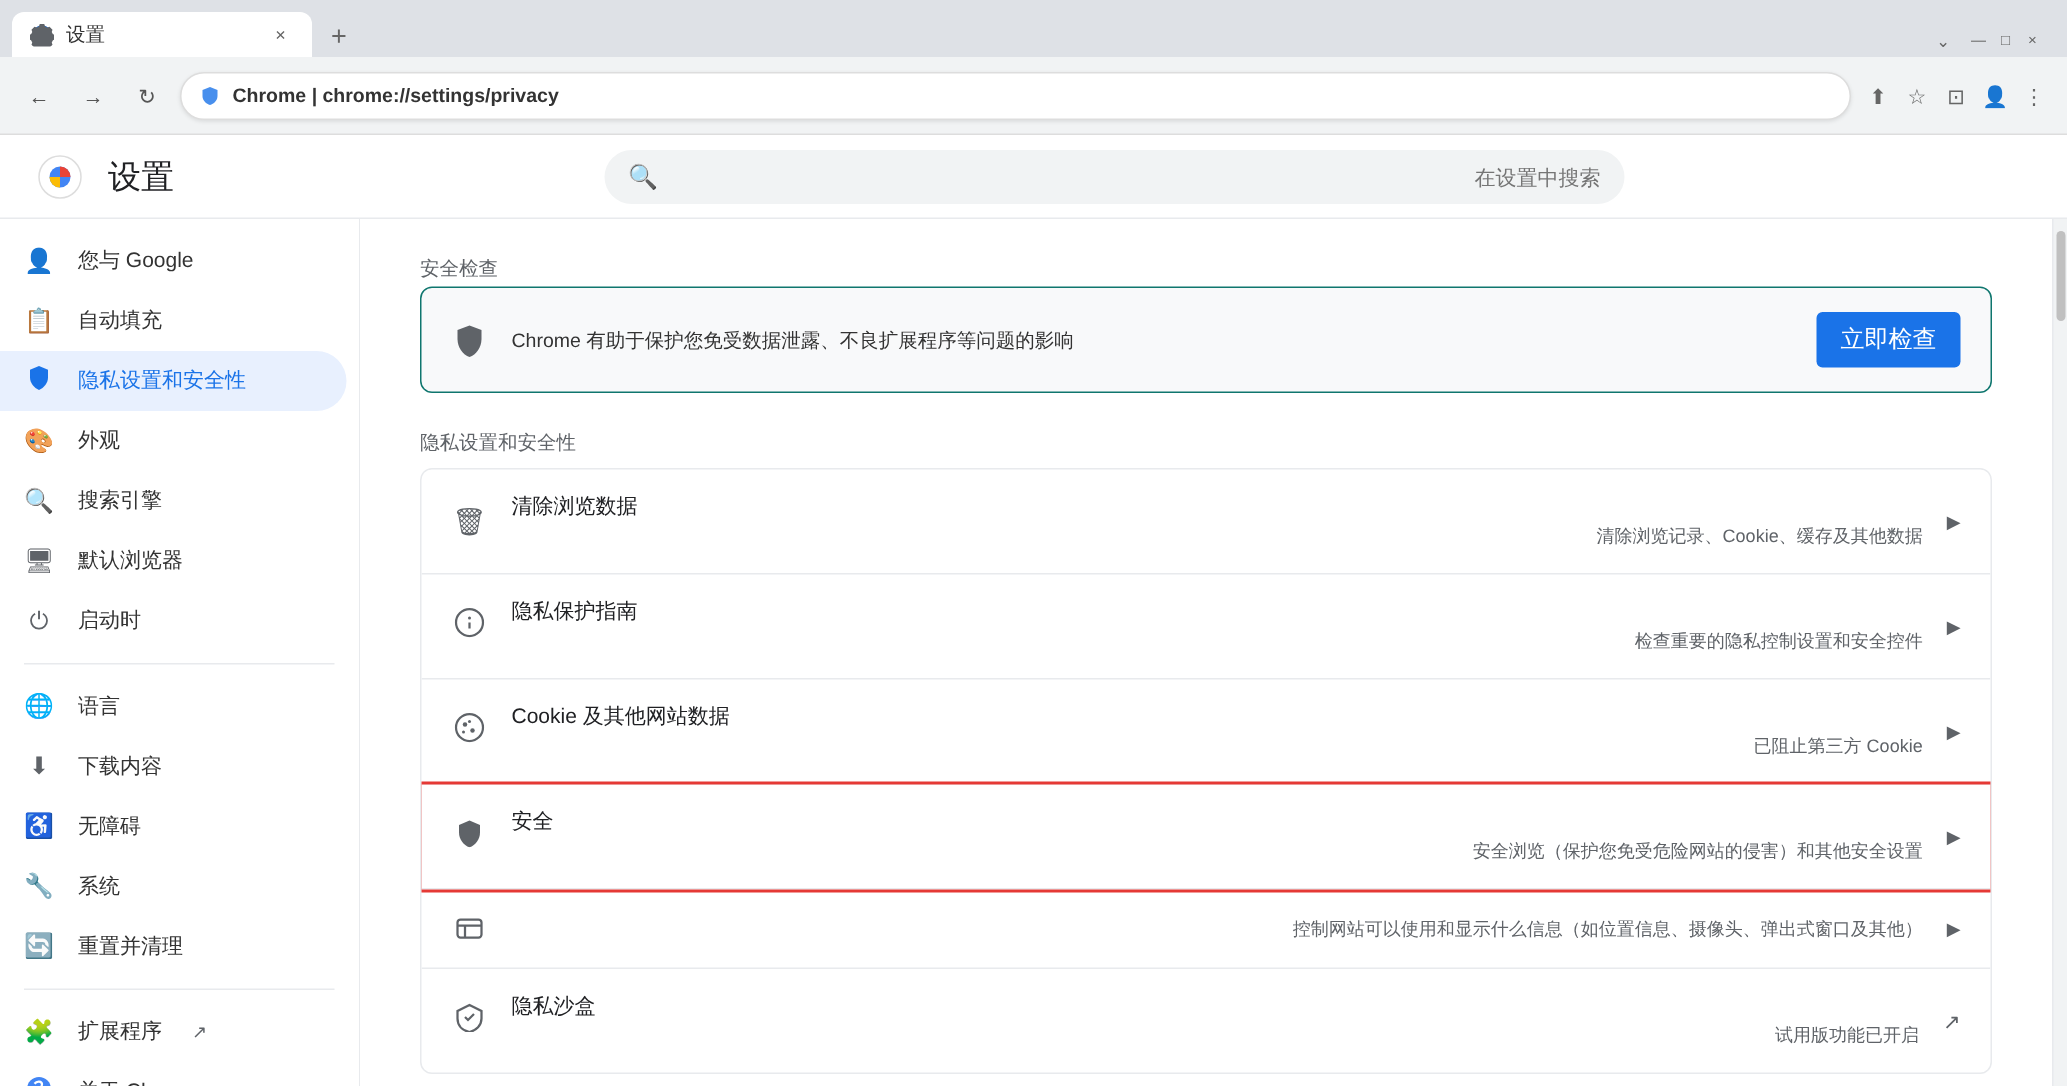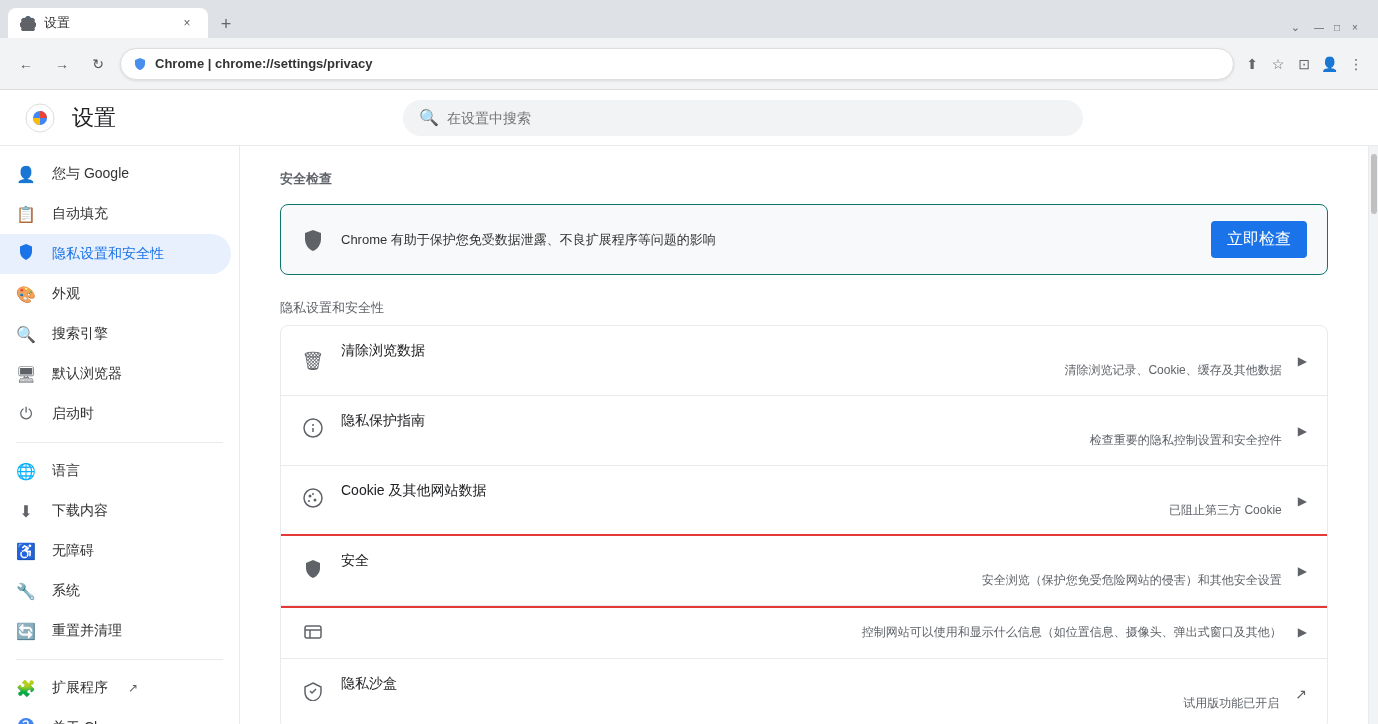--- a/index.html
+++ b/index.html
@@ -124,20 +124,21 @@
       gap: 8px;
     }
     .search-icon-wrap { color: #5f6368; font-size: 16px; }
     .search-input {
       flex: 1;
       background: transparent;
       border: none;
       outline: none;
       font-size: 14px;
       color: #0f766e;
+      text-align: right;
     }
 
     
     .sidebar {
       width: 240px;
       min-width: 240px;
       background: #fff;
       overflow-y: auto;
       padding: 8px 0;
       border-right: 1px solid #e8eaed;
@@ -166,22 +167,22 @@
       flex: 1;
       overflow-y: auto;
       padding: 24px 40px;
       background: #fff;
     }
 
     
     .section-title {
       font-size: 13px;
       color: #5f6368;
-      margin-bottom: 16px;
-      font-weight: 700;
+      margin-bottom: 3px;
+      font-weight: 400;
     }
 
     
     .safety-check-card {
       background: #f8f9fa;
       border: 1px solid #0f766e;
       border-radius: 8px;
       padding: 16px 20px;
       display: flex;
       align-items: center;

